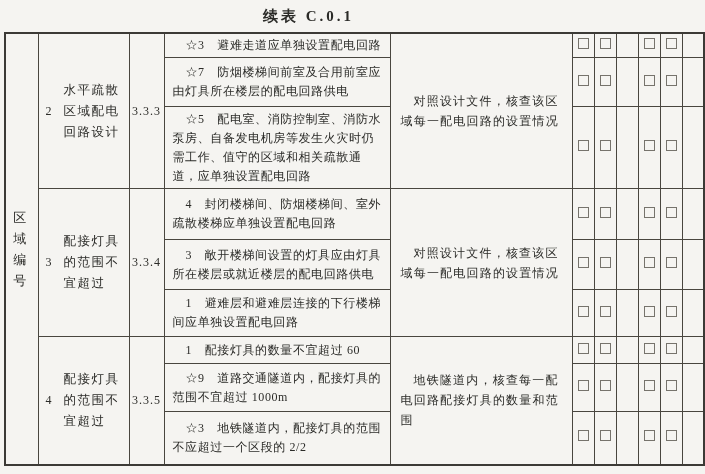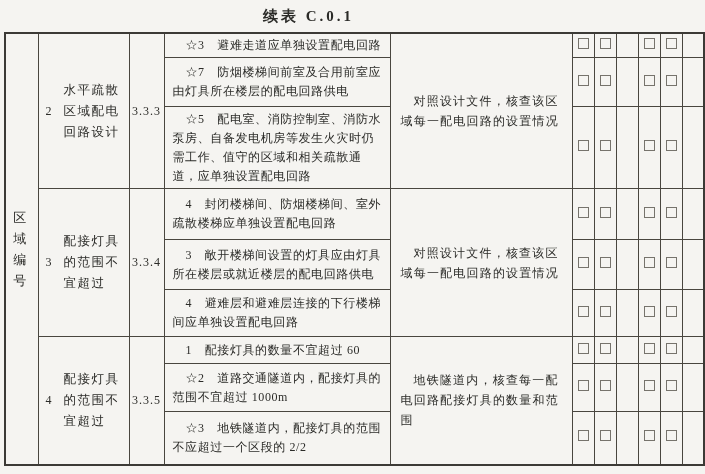--- a/index.html
+++ b/index.html
@@ -181,21 +181,21 @@
         </td>
     <td class="cb"><span class="box"></span></td>
     <td class="cb"><span class="box"></span></td>
     <td class="cb"></td>
     <td class="cb"><span class="box"></span></td>
     <td class="cb"><span class="box"></span></td>
     <td class="cb"></td>
   </tr>
   <tr style="height:47px">
     <td class="item">
-          <div class="itxt">4　避难层和避难层连接的下行楼梯间应单独设置配电回路</div>
+          <div class="itxt">1　避难层和避难层连接的下行楼梯间应单独设置配电回路</div>
         </td>
     <td class="cb"><span class="box"></span></td>
     <td class="cb"><span class="box"></span></td>
     <td class="cb"></td>
     <td class="cb"><span class="box"></span></td>
     <td class="cb"><span class="box"></span></td>
     <td class="cb"></td>
   </tr>
 
   <tr style="height:27px">
@@ -214,21 +214,21 @@
     </td>
     <td class="cb"><span class="box"></span></td>
     <td class="cb"><span class="box"></span></td>
     <td class="cb"></td>
     <td class="cb"><span class="box"></span></td>
     <td class="cb"><span class="box"></span></td>
     <td class="cb"></td>
   </tr>
   <tr style="height:48px">
     <td class="item">
-          <div class="itxt">☆2　道路交通隧道内，配接灯具的范围不宜超过 1000m</div>
+          <div class="itxt">☆9　道路交通隧道内，配接灯具的范围不宜超过 1000m</div>
         </td>
     <td class="cb"><span class="box"></span></td>
     <td class="cb"><span class="box"></span></td>
     <td class="cb"></td>
     <td class="cb"><span class="box"></span></td>
     <td class="cb"><span class="box"></span></td>
     <td class="cb"></td>
   </tr>
   <tr style="height:53px">
     <td class="item">

